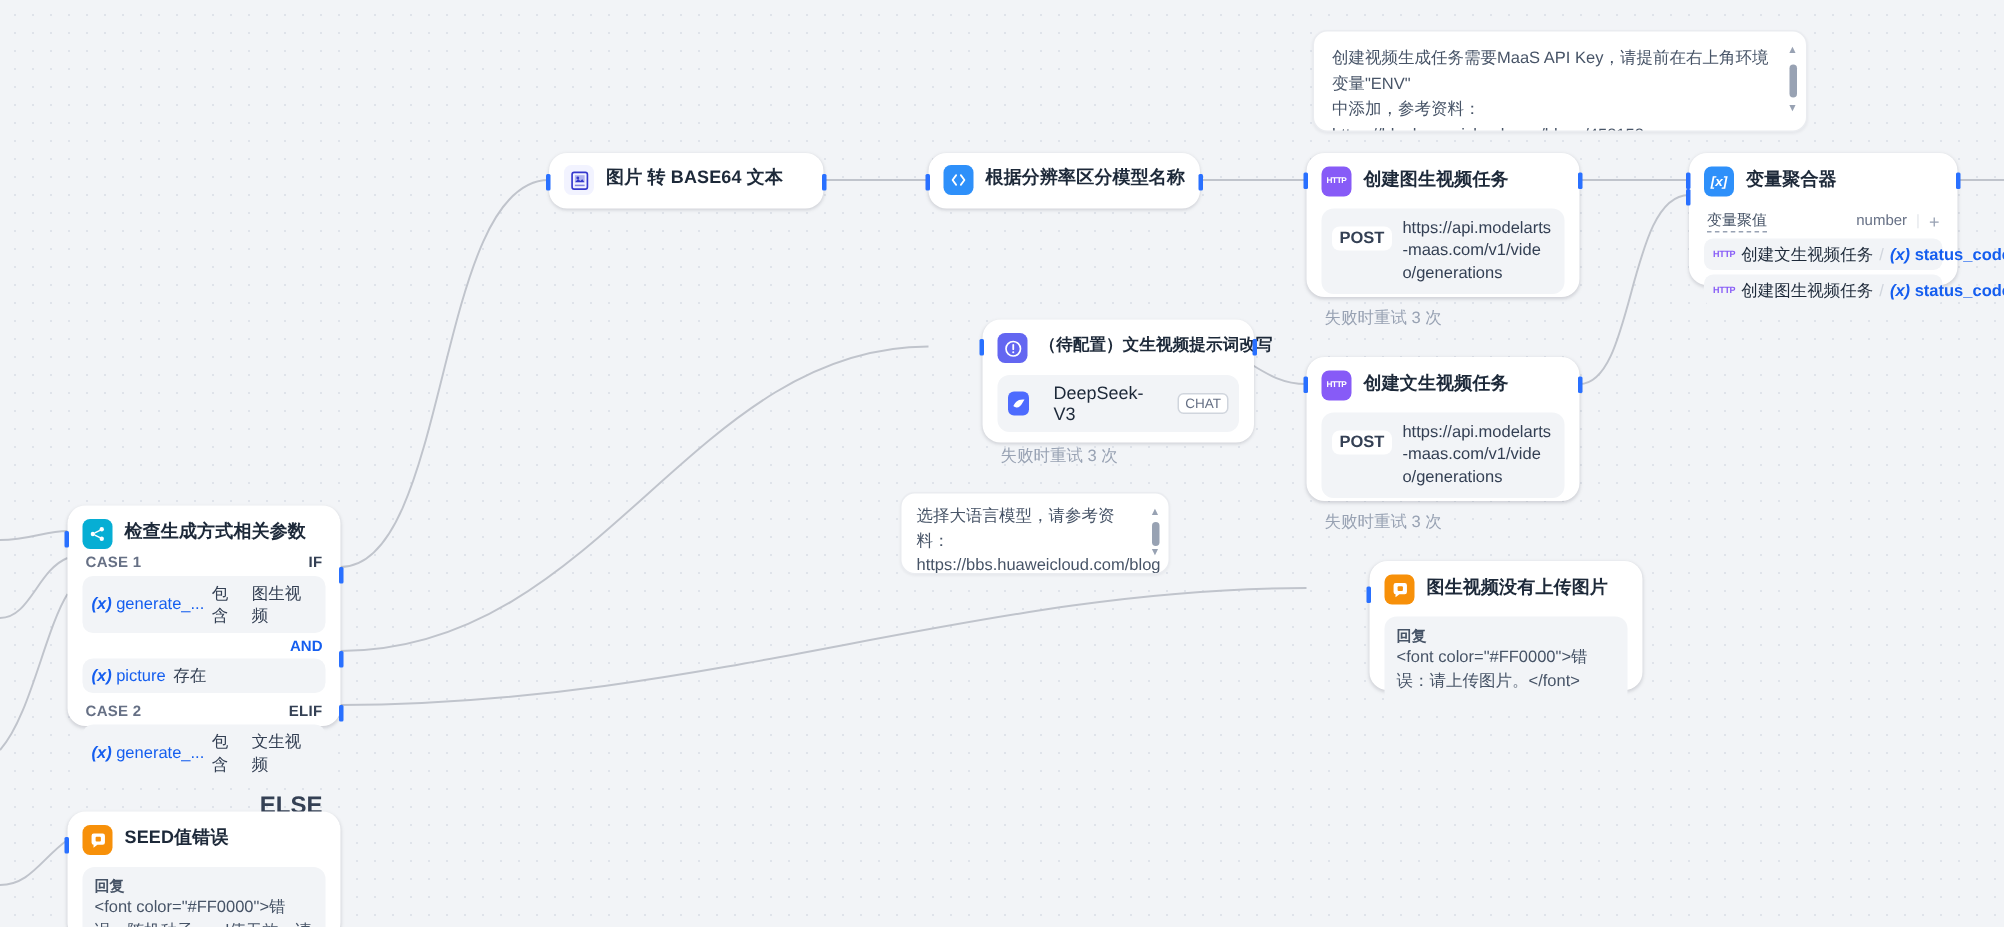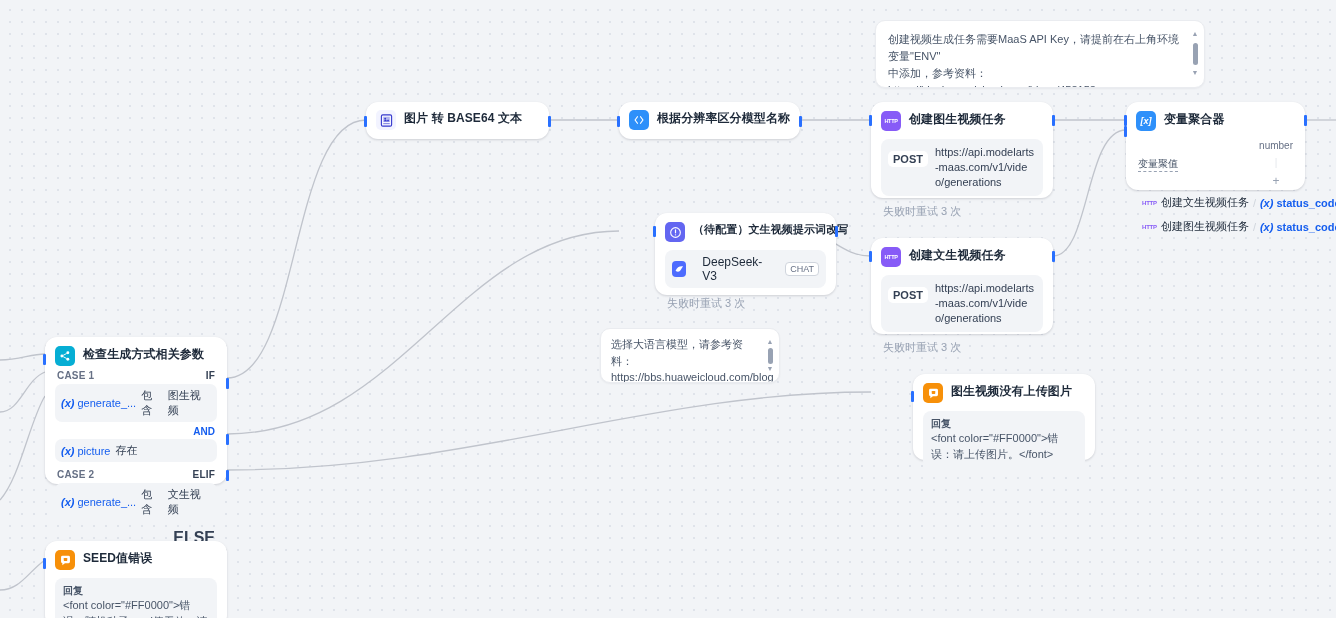--- a/index.html
+++ b/index.html
@@ -97,21 +97,21 @@
   .varchip .xs { font-style: italic; font-weight: bold; }
   .and-row { text-align: right; font-size: 10px; font-weight: bold; color: #155eef; padding: 1px 2px 2px; }
   .else-row { text-align: right; font-size: 16px; font-weight: bold; color: #344054; padding: 5px 2px 1px; }
 
   
   .agg-hdr {
     display: flex; justify-content: space-between; align-items: center;
     margin-top: 9px; font-size: 10px; padding: 0 2px 4px 2px;
   }
   .agg-hdr .lbl { color: #475467; border-bottom: 1px dashed #98a2b3; }
-  .agg-hdr .rt { color: #667085; display: flex; gap: 6px; align-items: center; flex-direction: column; }
+  .agg-hdr .rt { color: #667085; display: flex; gap: 6px; align-items: center; }
   .agg-hdr .rt .plus { color: #98a2b3; font-size: 12px; }
   .agg-item {
     background: #f2f4f7; border-radius: 6px; padding: 3px 6px; margin-bottom: 3px;
     display: flex; align-items: center; gap: 4px; font-size: 11px; white-space: nowrap;
   }
   .agg-item .http-badge {
     font-size: 6px; font-weight: bold; color: #875bf7; letter-spacing: -.2px;
   }
   .agg-item .nm { color: #1d2939; }
   .agg-item .sep { color: #d0d5dd; }

